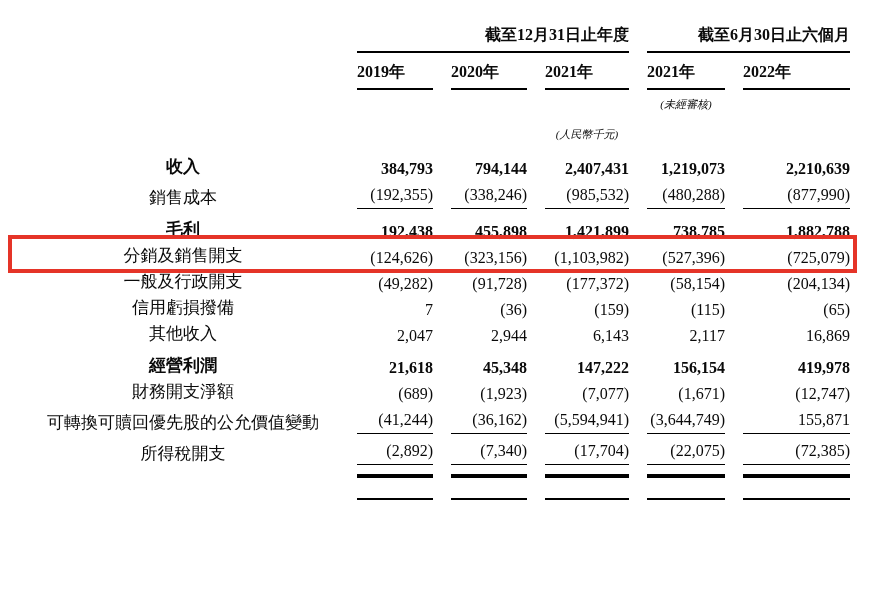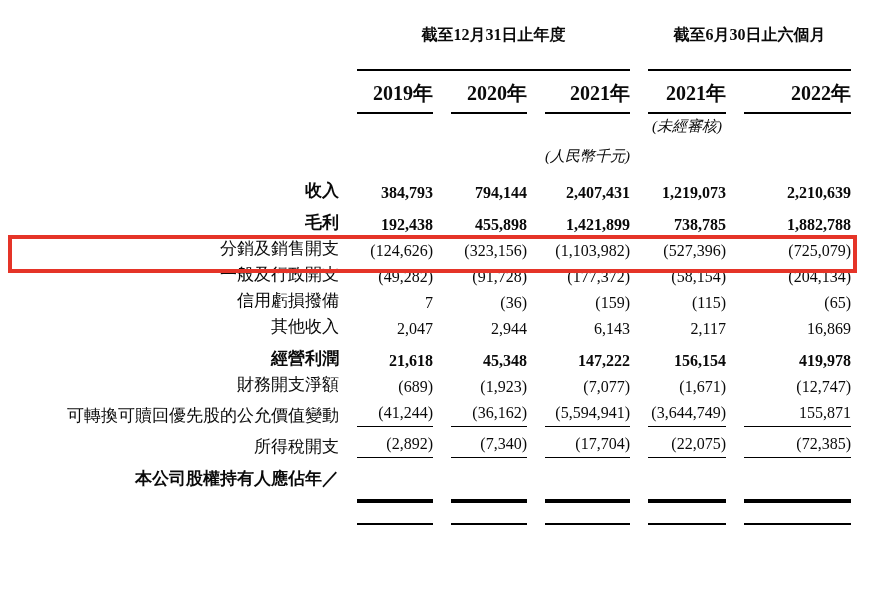--- a/index.html
+++ b/index.html
@@ -10,34 +10,34 @@
   }
   table.fin {
     border-collapse:separate; border-spacing:18px 0;
     margin:6px 0 0 9px; table-layout:fixed;
   }
   td { padding:0; vertical-align:bottom; }
 
   
   tr.group-row td { height:40px; }
   td.group-h {
-    font-weight:bold; font-size:16px; text-align:center; white-space:nowrap;
-    border-bottom:2px solid #000; padding-bottom:23px;
+    font-weight:bold; font-size:16px; text-align:right; white-space:nowrap;
+    border-bottom:2px solid #000; padding-bottom:5px;
   }
   td.year {
-    font-weight:bold; font-size:20px; text-align:right; white-space:nowrap;
+    font-weight:bold; font-size:16px; text-align:left; white-space:nowrap;
     border-bottom:2px solid #000; padding:9px 0 5px 0;
   }
   tr.note1-row td { height:22px; }
   tr.note2-row td { height:30px; }
-  td.note { font-style:italic; font-size:15px; text-align:center; white-space:nowrap; overflow:visible; }
+  td.note { font-style:italic; font-size:11px; text-align:center; white-space:nowrap; overflow:visible; }
 
   
   tbody td { height:26px; }
-  td.lbl { font-size:17px; text-align:right; white-space:nowrap; }
+  td.lbl { font-size:17px; text-align:center; white-space:nowrap; }
   td.val { font-size:16px; text-align:right; white-space:nowrap; }
   .b  { font-weight:bold; }
   td.ind { padding-left:26px; }
   tbody tr:first-child td { padding-top:10px; }
   tr.section-start td { padding-top:6px; }
   td.rule { border-bottom:1.5px solid #000; padding-bottom:4px; }
   tr.sp-row td { height:9px; }
   td.dr { height:6px; border-top:4px solid #000; border-bottom:2px solid #000; }
 
   
@@ -96,20 +96,28 @@
     </thead>
     <tbody>
         <tr>
           <td class="lbl b">收入</td>
           <td class="val b">384,793</td>
           <td class="val b">794,144</td>
           <td class="val b">2,407,431</td>
           <td class="val b">1,219,073</td>
           <td class="val b">2,210,639</td>
         </tr>
+        <tr>
+          <td class="lbl">銷售成本</td>
+          <td class="val rule">(192,355)</td>
+          <td class="val rule">(338,246)</td>
+          <td class="val rule">(985,532)</td>
+          <td class="val rule">(480,288)</td>
+          <td class="val rule">(877,990)</td>
+        </tr>
         <tr class="section-start">
           <td class="lbl b">毛利</td>
           <td class="val b">192,438</td>
           <td class="val b">455,898</td>
           <td class="val b">1,421,899</td>
           <td class="val b">738,785</td>
           <td class="val b">1,882,788</td>
         </tr>
         <tr class="highlighted">
           <td class="lbl">分銷及銷售開支</td>
@@ -168,28 +176,20 @@
           <td class="val rule">155,871</td>
         </tr>
         <tr>
           <td class="lbl">所得稅開支</td>
           <td class="val rule">(2,892)</td>
           <td class="val rule">(7,340)</td>
           <td class="val rule">(17,704)</td>
           <td class="val rule">(22,075)</td>
           <td class="val rule">(72,385)</td>
         </tr>
-        <tr class="section-start">
-          <td class="lbl b">本公司股權持有人應佔年／</td>
-          <td class="val b"></td>
-          <td class="val b"></td>
-          <td class="val b"></td>
-          <td class="val b"></td>
-          <td class="val b"></td>
-        </tr>
         <tr class="sp-row">
           <td></td>
           <td></td>
           <td></td>
           <td></td>
           <td></td>
           <td></td>
         </tr>
         <tr>
           <td></td>

